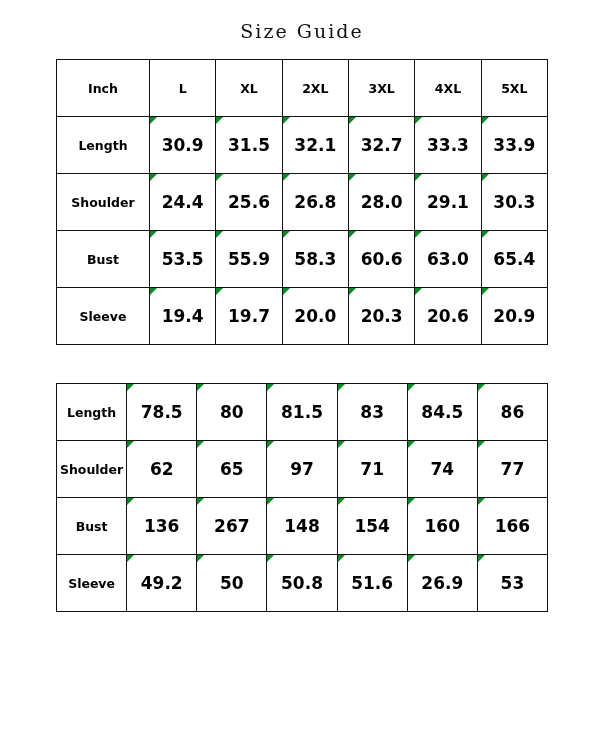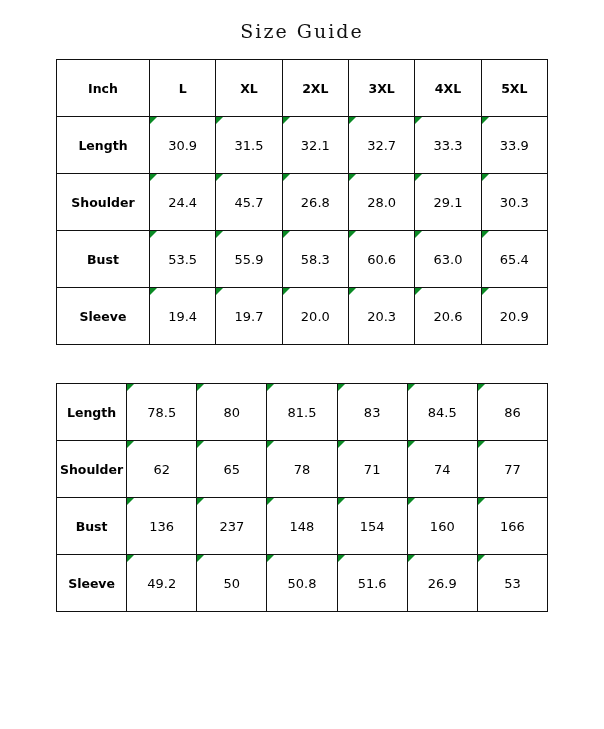--- a/index.html
+++ b/index.html
@@ -42,22 +42,22 @@
     text-align: center;
     vertical-align: middle;
     height: 56px;
     font-size: 12.5px;
     font-weight: bold;
     font-family: "DejaVu Sans", sans-serif;
     padding: 0;
     position: relative;
   }
   table.size-table td.val {
-    font-weight: normal;
-    font-size: 13px;
+    font-weight: bold;
+    font-size: 17px;
   }
   table.size-table th.unit {
     width: 92px;
     font-size: 12.5px;
   }
   
   td.val::before {
     content: "";
     position: absolute;
     top: 0;
@@ -103,21 +103,21 @@
       <td class="val">30.9</td>
       <td class="val">31.5</td>
       <td class="val">32.1</td>
       <td class="val">32.7</td>
       <td class="val">33.3</td>
       <td class="val">33.9</td>
     </tr>
     <tr>
       <th>Shoulder</th>
       <td class="val">24.4</td>
-      <td class="val">45.7</td>
+      <td class="val">25.6</td>
       <td class="val">26.8</td>
       <td class="val">28.0</td>
       <td class="val">29.1</td>
       <td class="val">30.3</td>
     </tr>
     <tr>
       <th>Bust</th>
       <td class="val">53.5</td>
       <td class="val">55.9</td>
       <td class="val">58.3</td>
@@ -147,29 +147,29 @@
       <td class="val">80</td>
       <td class="val">81.5</td>
       <td class="val">83</td>
       <td class="val">84.5</td>
       <td class="val">86</td>
     </tr>
     <tr>
       <th>Shoulder</th>
       <td class="val">62</td>
       <td class="val">65</td>
-      <td class="val">78</td>
+      <td class="val">97</td>
       <td class="val">71</td>
       <td class="val">74</td>
       <td class="val">77</td>
     </tr>
     <tr>
       <th>Bust</th>
       <td class="val">136</td>
-      <td class="val">237</td>
+      <td class="val">267</td>
       <td class="val">148</td>
       <td class="val">154</td>
       <td class="val">160</td>
       <td class="val">166</td>
     </tr>
     <tr>
       <th>Sleeve</th>
       <td class="val">49.2</td>
       <td class="val">50</td>
       <td class="val">50.8</td>

